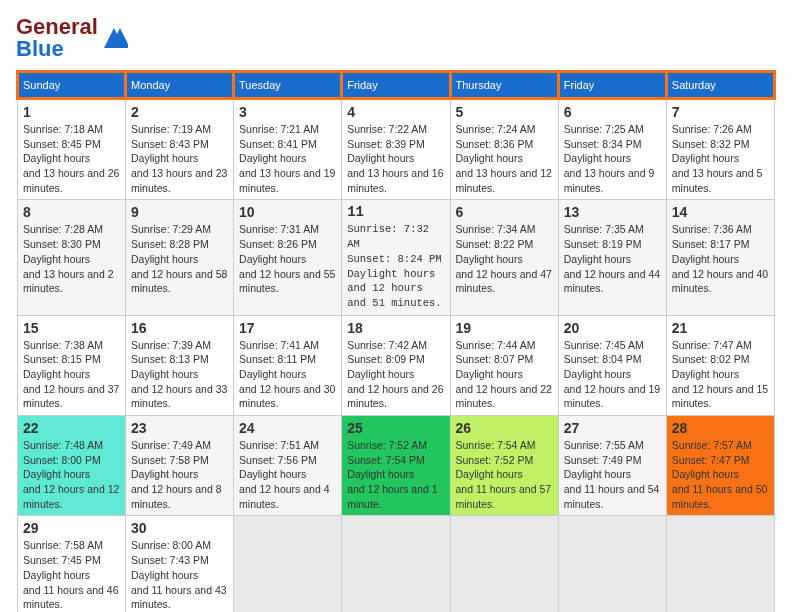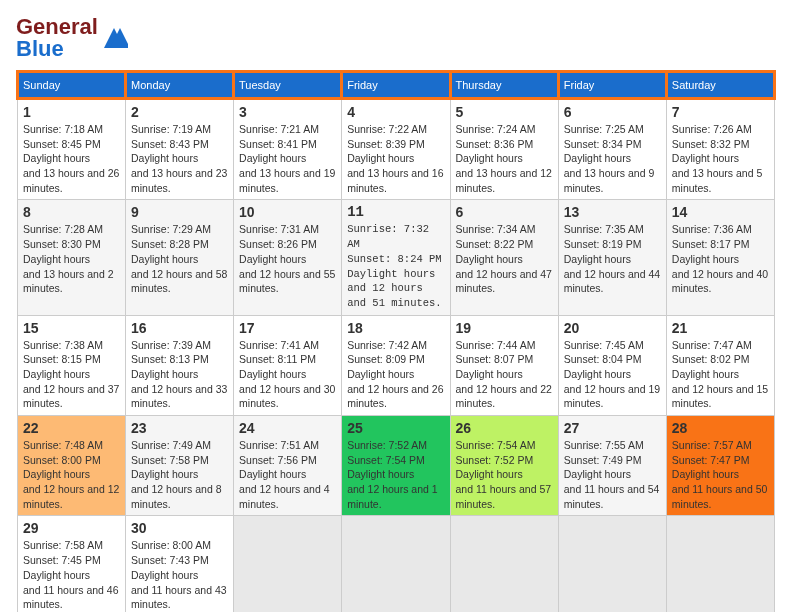--- a/index.html
+++ b/index.html
@@ -311,21 +311,21 @@
         <span class="day-num">21</span>
         <div class="day-info">
           Sunrise: 7:47 AM<br>
           Sunset: 8:02 PM<br>
           Daylight hours<br>
           and 12 hours and 15 minutes.
         </div>
       </td>
       </tr>
       <tr>
-        <td style="background: #fdba74;">
+        <td style="background: #5eead4;">
         <span class="day-num">22</span>
         <div class="day-info">
           Sunrise: 7:48 AM<br>
           Sunset: 8:00 PM<br>
           Daylight hours<br>
           and 12 hours and 12 minutes.
         </div>
       </td>
         <td style="background: rgb(245, 245, 245);">
         <span class="day-num">23</span>

